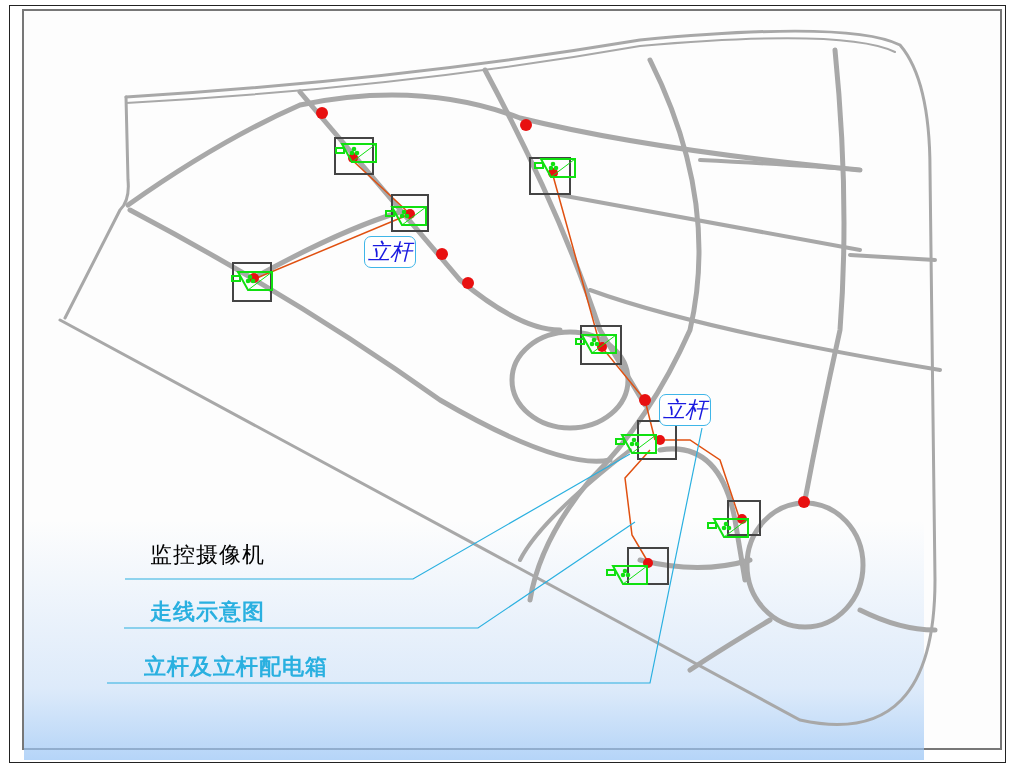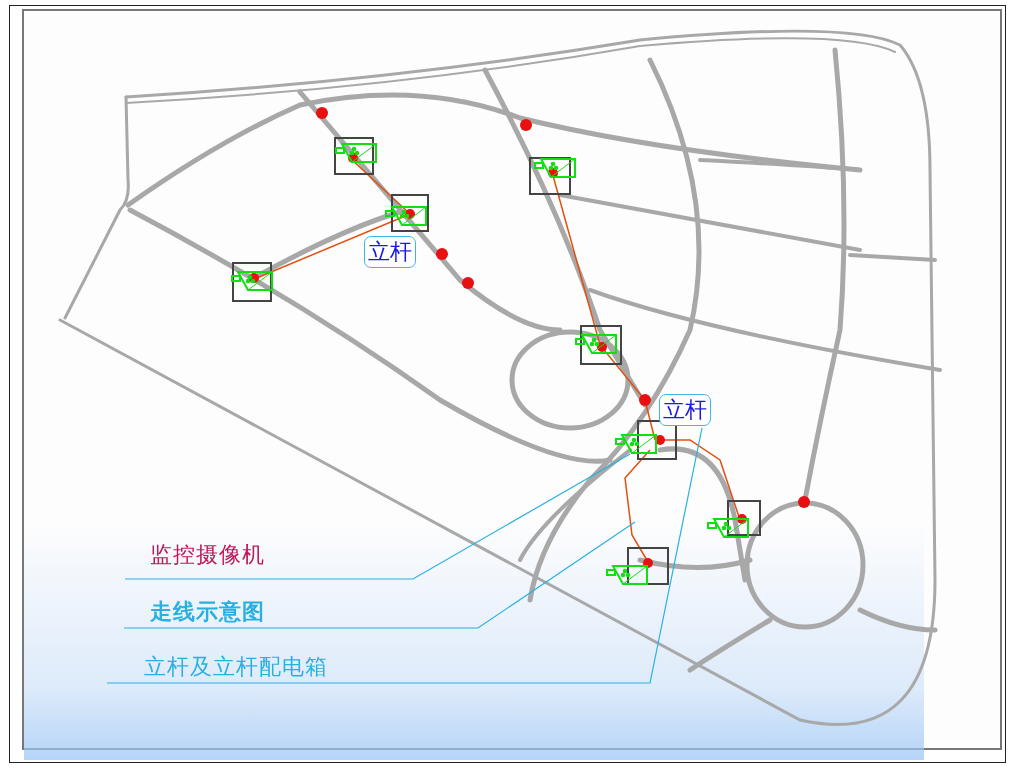--- a/index.html
+++ b/index.html
@@ -2,21 +2,21 @@
 <html><head>
 <meta charset="utf-8">
 <style>
   html,body{margin:0;padding:0;background:#fff;}
   body{width:1013px;height:775px;position:relative;overflow:hidden;font-family:"DejaVu Sans",sans-serif;}
   .outer-frame{position:absolute;left:9px;top:5px;width:997px;height:758px;border:1px solid #222;box-sizing:border-box;background:#fff;}
   .inner-frame{position:absolute;left:22px;top:9px;width:980px;height:741px;border:2px solid #777;box-sizing:border-box;background:#fdfdfd;overflow:hidden;}
   .bg-grad{position:absolute;left:24px;top:520px;width:900px;height:240px;background:linear-gradient(to bottom,rgba(255,255,255,0),rgba(200,222,248,0.6) 70%,rgba(150,195,245,0.7));}
   svg.map{position:absolute;left:0;top:0;}
   .label{position:absolute;font-size:22px;white-space:nowrap;letter-spacing:1px;}
-  .callout{position:absolute;border:1px solid #3fb6e8;border-radius:7px;background:#fff;color:#1a1ae0;font-size:22px;padding:0 3px;line-height:30px;}
+  .callout{position:absolute;border:1px solid #3fb6e8;border-radius:7px;background:#fff;color:#1a1ae0;font-size:22px;padding:0 3px;line-height:30px;font-style:italic;}
 </style>
 </head>
 <body>
 
 <div class="outer-frame"></div>
 <div class="inner-frame"></div>
 <div class="bg-grad"></div>
 
 <svg class="map" width="1013" height="775" viewBox="0 0 1013 775">
   <g fill="none" stroke="#a8a8a8" stroke-linecap="round">
@@ -151,18 +151,18 @@
       </g>
   </g>
 
   <g fill="none" stroke="#2ab0e0" stroke-width="1.2">
     <polyline points="125,579 413,579 630,454"></polyline>
     <polyline points="124,628 478,628 635,522"></polyline>
     <polyline points="107,683 650,683 702,428"></polyline>
   </g>
 </svg>
 
-<div class="label" style="left:150px;top:540px;color:#be185d;">监控摄像机</div>
+<div class="label" style="left:150px;top:540px;color:#000000;">监控摄像机</div>
 <div class="label" style="left:150px;top:597px;color:#2ab0e0;font-weight:bold;">走线示意图</div>
-<div class="label" style="left:144px;top:652px;color:#2ab0e0;">立杆及立杆配电箱</div>
+<div class="label" style="left:144px;top:652px;color:#2ab0e0;font-weight:bold;">立杆及立杆配电箱</div>
 
 <div class="callout" style="left:364px;top:236px;">立杆</div>
 <div class="callout" style="left:659px;top:394px;">立杆</div>
 
 </body></html>

